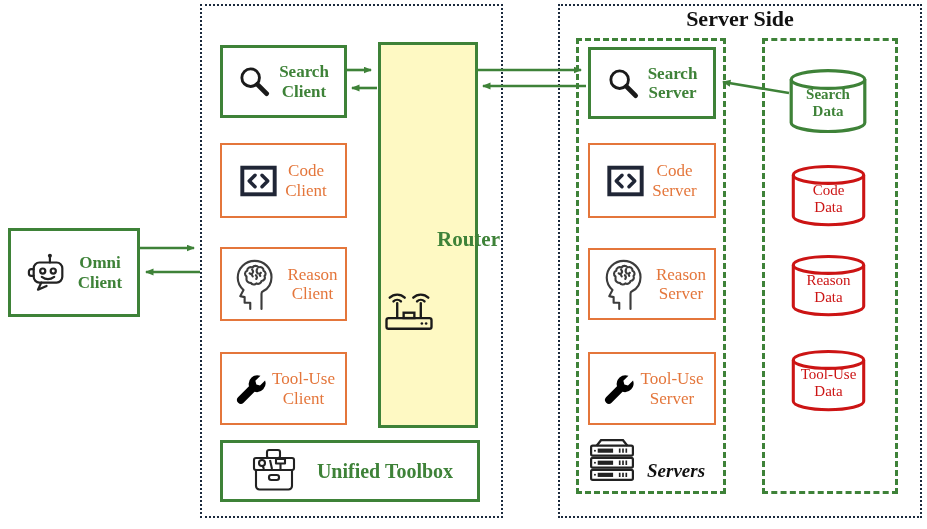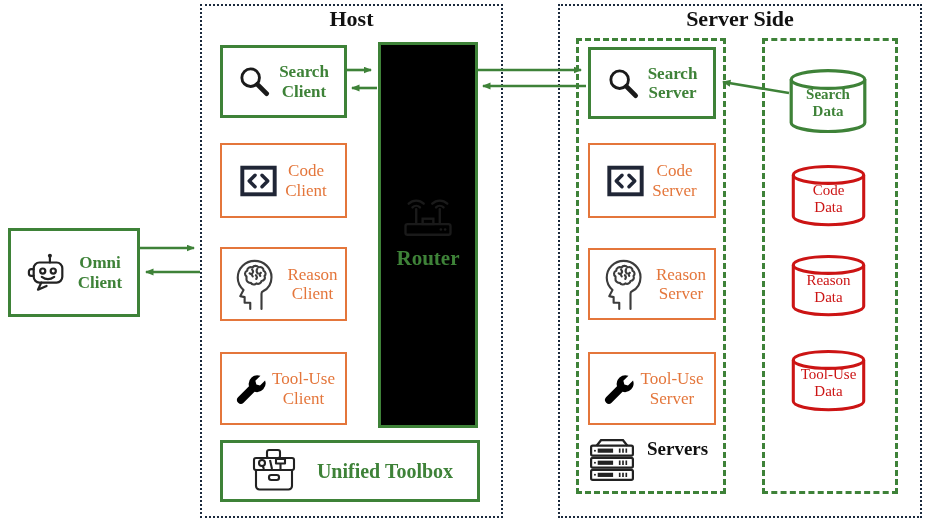--- a/index.html
+++ b/index.html
@@ -27,39 +27,39 @@
     justify-content:center;gap:8px;box-sizing:border-box;z-index:2;
   }
   .node.green{border:3px solid var(--green);}
   .node.orange{border:2.5px solid var(--orange);}
   .node-label{text-align:center;line-height:1.12;font-size:17px;}
   .node-label.green{color:var(--green);font-weight:bold;}
   .node-label.orange{color:var(--orange);font-weight:normal;}
   .icon{flex:0 0 auto;display:flex;align-items:center;justify-content:center;}
   
   .router-box{
-    position:absolute;background:#000000;border:3px solid var(--green);box-sizing:border-box;
-    display:flex;flex-direction:column;align-items:center;justify-content:flex-start;z-index:2;
+    position:absolute;background:#fef9c3;border:3px solid var(--green);box-sizing:border-box;
+    display:flex;flex-direction:row;align-items:center;justify-content:flex-start;z-index:2;
   }
   .router-label{color:var(--green);font-weight:bold;font-size:21px;margin-top:8px;}
   
   .toolbox-label{color:var(--green);font-weight:bold;font-size:20px;}
   
   .cyl{position:absolute;z-index:2;}
   .cyl svg{display:block;}
   .cyl-label{
     position:absolute;left:0;right:0;top:17px;text-align:center;font-size:15px;line-height:1.15;
   }
   .cyl.green{color:var(--green);}
   .cyl.green .cyl-label{color:var(--green);font-weight:bold;}
   .cyl.red{color:var(--red);}
   .cyl.red .cyl-label{color:var(--red);font-weight:normal;}
   
   .bottom-row{
-    position:absolute;display:flex;align-items:flex-start;gap:9px;z-index:2;background:transparent;
+    position:absolute;display:flex;align-items:flex-end;gap:9px;z-index:2;background:transparent;font-style:italic;
   }
   .bottom-row .row-label{font-weight:bold;font-size:19px;color:#111;white-space:nowrap;}
   
   #arrows{position:absolute;left:0;top:0;width:927px;height:529px;z-index:5;pointer-events:none;}
 </style>
 </head>
 <body>
 
 <div id="canvas">
 
@@ -150,21 +150,20 @@
           <use href="#ic-robot"></use>
         </svg>
     </span>
     <span class="node-label green">
       <span>Omni</span><br>
       <span>Client</span>
     </span>
   </div>
 
   <div class="dotted-frame abs" style="left:200px;top:4px;width:303px;height:514px;box-sizing:border-box;"></div>
-  <div class="section-title" style="left:200px;top:6px;width:303px;">Host</div>
 
   <div class="node green" style="left:220px;top:45px;width:127px;height:73px;">
     <span class="icon">
       <svg width="33" height="33" viewBox="0 0 30 30">
           <use href="#ic-magnifier"></use>
         </svg>
     </span>
     <span class="node-label green">
       <span>Search</span><br>
       <span>Client</span>

